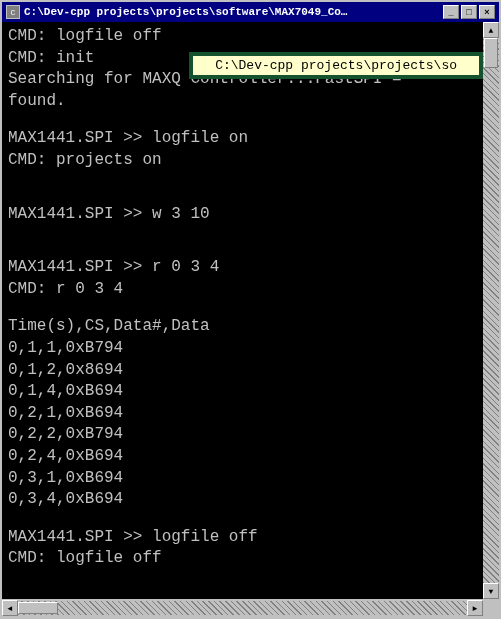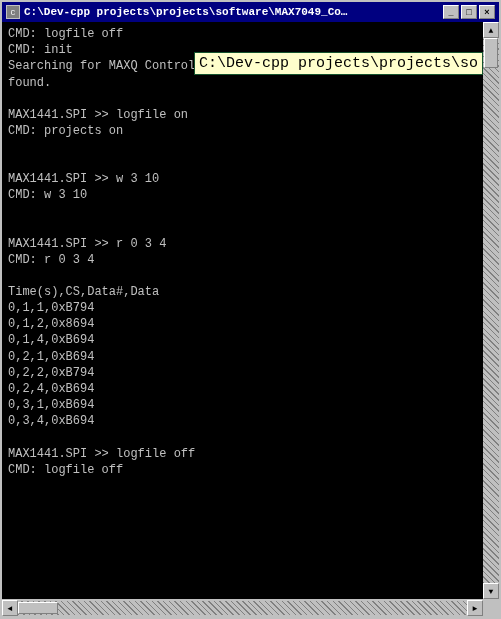--- a/index.html
+++ b/index.html
@@ -100,39 +100,39 @@
       position: relative;
     }
 
     .console-content {
       flex: 1;
       overflow: hidden;
     }
 
     .console-line {
       font-family: 'Courier New', Courier, monospace;
-      font-size: 12px;
+      font-size: 16px;
       line-height: 1.35;
       white-space: pre;
       color: #c0c0c0;
     }
 
     .console-line.empty {
       height: 16px;
     }
 
     .tooltip-box {
       position: absolute;
       top: 30px;
       right: 0px;
       background: #ffffcc;
-      border: 1px solid #14532d;
-      padding: 2px 4px;
+      border: 4px solid #14532d;
+      padding: 2px 22px;
       font-family: 'Courier New', Courier, monospace;
-      font-size: 15px;
+      font-size: 13px;
       color: #000;
       z-index: 10;
       white-space: nowrap;
     }
 
     .main-area {
       display: flex;
       flex: 1;
       overflow: hidden;
     }
@@ -279,21 +279,20 @@
         <div class="console-line">CMD: logfile off</div>
         <div class="console-line">CMD: init</div>
         <div class="console-line">Searching for MAXQ Controller...FastSPI =</div>
         <div class="console-line">found.</div>
         <div class="console-line empty"></div>
         <div class="console-line">MAX1441.SPI &gt;&gt; logfile on</div>
         <div class="console-line">CMD: projects on</div>
         <div class="console-line empty"></div>
         <div class="console-line empty"></div>
         <div class="console-line">MAX1441.SPI &gt;&gt; w 3 10</div>
-        <div class="console-line">CMD: w 3 10</div>
         <div class="console-line empty"></div>
         <div class="console-line empty"></div>
         <div class="console-line">MAX1441.SPI &gt;&gt; r 0 3 4</div>
         <div class="console-line">CMD: r 0 3 4</div>
         <div class="console-line empty"></div>
         <div class="console-line">Time(s),CS,Data#,Data</div>
         <div class="console-line">0,1,1,0xB794</div>
         <div class="console-line">0,1,2,0x8694</div>
         <div class="console-line">0,1,4,0xB694</div>
         <div class="console-line">0,2,1,0xB694</div>

